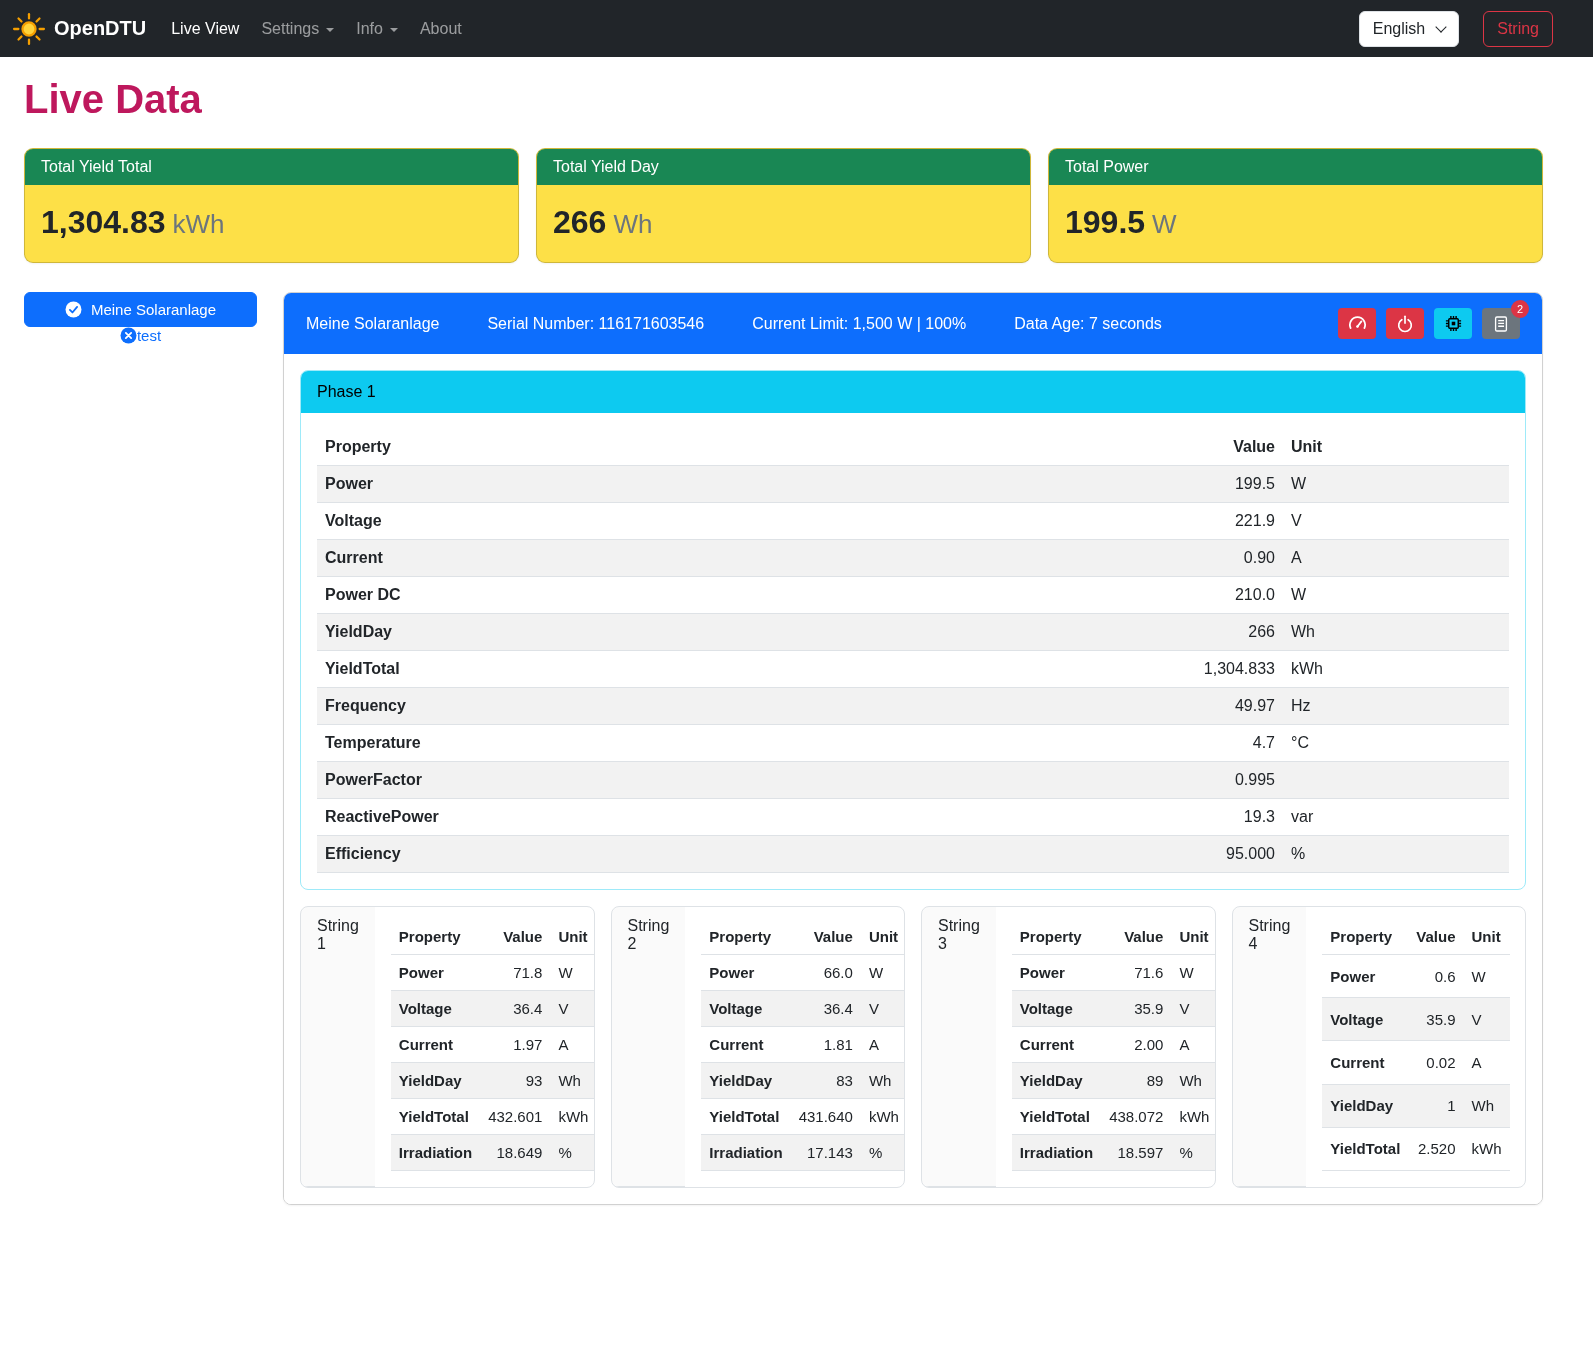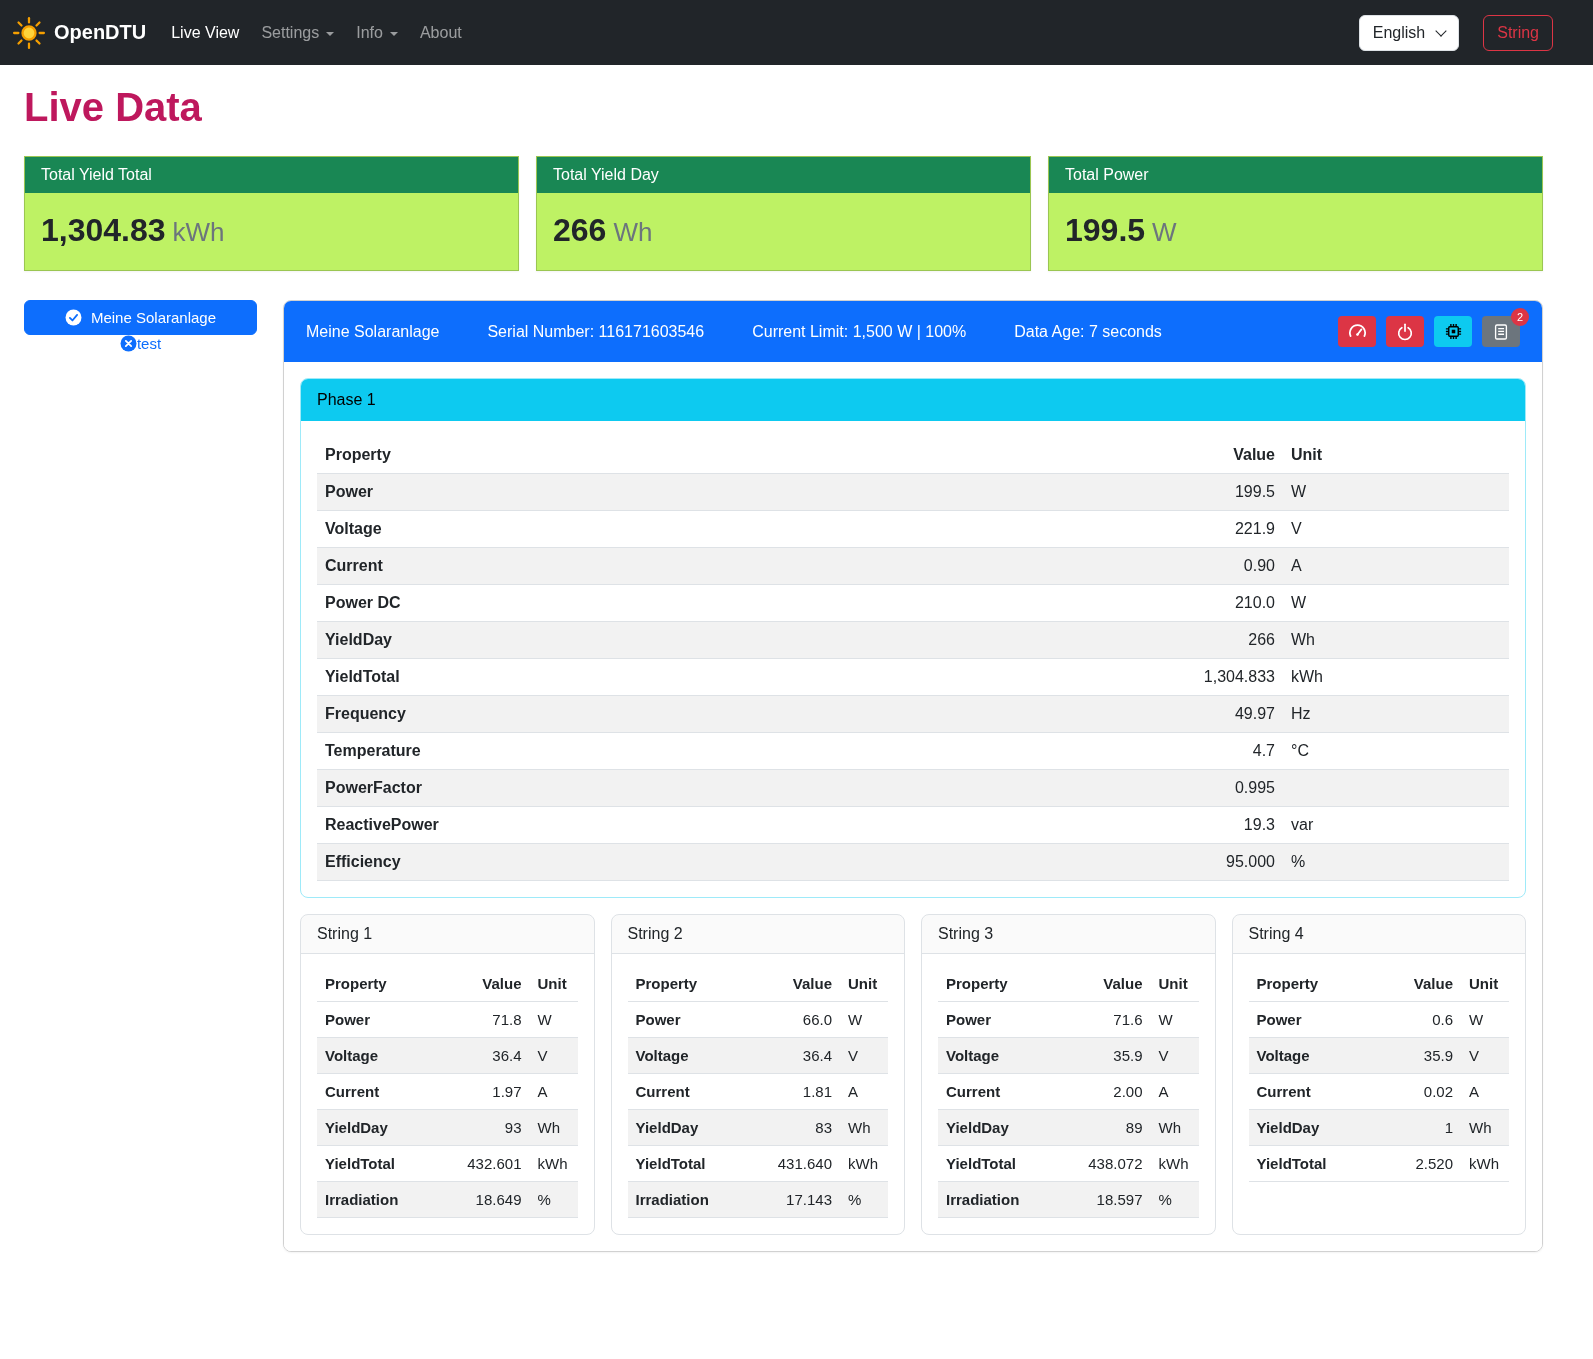--- a/index.html
+++ b/index.html
@@ -2,36 +2,36 @@
 <html><head>
 <meta charset="utf-8">
 <title>OpenDTU</title>
 <style>
   *{box-sizing:border-box;margin:0;padding:0}
   body{
     font-family:"Liberation Sans","DejaVu Sans",sans-serif;
     background:#fff;color:#212529;width:1593px;min-height:1359px;
   }
   
-  .navbar{height:65px;background:#212529;display:flex;align-items:center;padding:0 40px 0 12px}
+  .navbar{height:57px;background:#212529;display:flex;align-items:center;padding:0 40px 0 12px}
   .brand{display:flex;align-items:center;gap:8px;color:#fff;font-size:20px;font-weight:700;text-decoration:none;margin-right:14px;cursor:pointer}
   .nav-links{display:flex;align-items:center}
   .nav-link{color:rgba(255,255,255,.55);font-size:16px;padding:8px 11px;text-decoration:none;display:flex;align-items:center;gap:7px;cursor:pointer}
   .nav-link.active{color:#fff}
   .caret{display:inline-block;border-top:4px solid rgba(255,255,255,.55);border-right:4px solid transparent;border-left:4px solid transparent;margin-top:2px}
   .nav-right{margin-left:auto;display:flex;align-items:center;gap:24px}
   .lang-select{background:#fff;border:1px solid #dee2e6;border-radius:6px;padding:8px 13px;display:flex;align-items:center;gap:12px;font-size:16px;color:#212529;cursor:pointer}
   .chevron-down{width:8px;height:8px;border-right:1.8px solid #212529;border-bottom:1.8px solid #212529;transform:rotate(45deg);margin-top:-4px}
   .logout-btn{background:transparent;border:1px solid #dc3545;color:#dc3545;border-radius:6px;padding:8px 13px;font-size:16px;font-family:inherit;cursor:pointer}
 
   
   .container{padding:0 50px 28px 24px}
   .page-title{font-size:40px;font-weight:700;margin:20px 0 26px;color:#be185d}
 
-  .card{border:1px solid rgba(0,0,0,.18);border-radius:0;overflow:hidden;background:#bef264;box-shadow:0 1px 2px rgba(0,0,0,.05)}
+  .card{border:1px solid rgba(0,0,0,.18);border-radius:9px;overflow:hidden;background:#fde047;box-shadow:0 1px 2px rgba(0,0,0,.05)}
 
   
   .summary-row{display:flex;gap:17px}
   .summary-card{flex:1}
   .summary-header{background:#198754;color:#fff;padding:9px 16px;font-size:16px}
   .summary-body{padding:19px 16px 21px}
   .summary-value{font-size:32px;font-weight:600;color:#212529}
   .summary-unit{font-size:26px;color:#6c757d;font-weight:400;margin-left:7px}
 
   
@@ -60,21 +60,21 @@
   .data-table th,.data-table td{padding:9px 8px;border-bottom:1px solid #dee2e6;text-align:left;vertical-align:middle}
   .data-table th{font-weight:600}
   .data-table td.c0{font-weight:600}
   .data-table .c1{text-align:right}
   .phase-table .c1{width:150px}
   .phase-table .c2{width:226px}
   .phase-table tbody tr:nth-child(odd){background:rgba(0,0,0,.05)}
 
   
   .strings-row{display:grid;grid-template-columns:repeat(4,1fr);gap:16px;margin-top:16px}
-  .string-card{border:1px solid #dee2e6;border-radius:8px;overflow:hidden;background:#fff;display:flex;flex-direction:column}
+  .string-card{border:1px solid #dee2e6;border-radius:8px;overflow:hidden;background:#fff;display:flex;}
   .string-card-header{background:rgba(0,0,0,.02);border-bottom:1px solid #dee2e6;padding:10px 16px;font-size:16px;color:#212529}
   .string-table{font-size:15px;margin:12px 16px 16px}
   .string-table .c1{width:70px}
   .string-table .c2{width:48px}
   .string-table tbody tr:nth-child(even){background:rgba(0,0,0,.05)}
 </style>
 </head>
 <body>
 
 <nav class="navbar">

